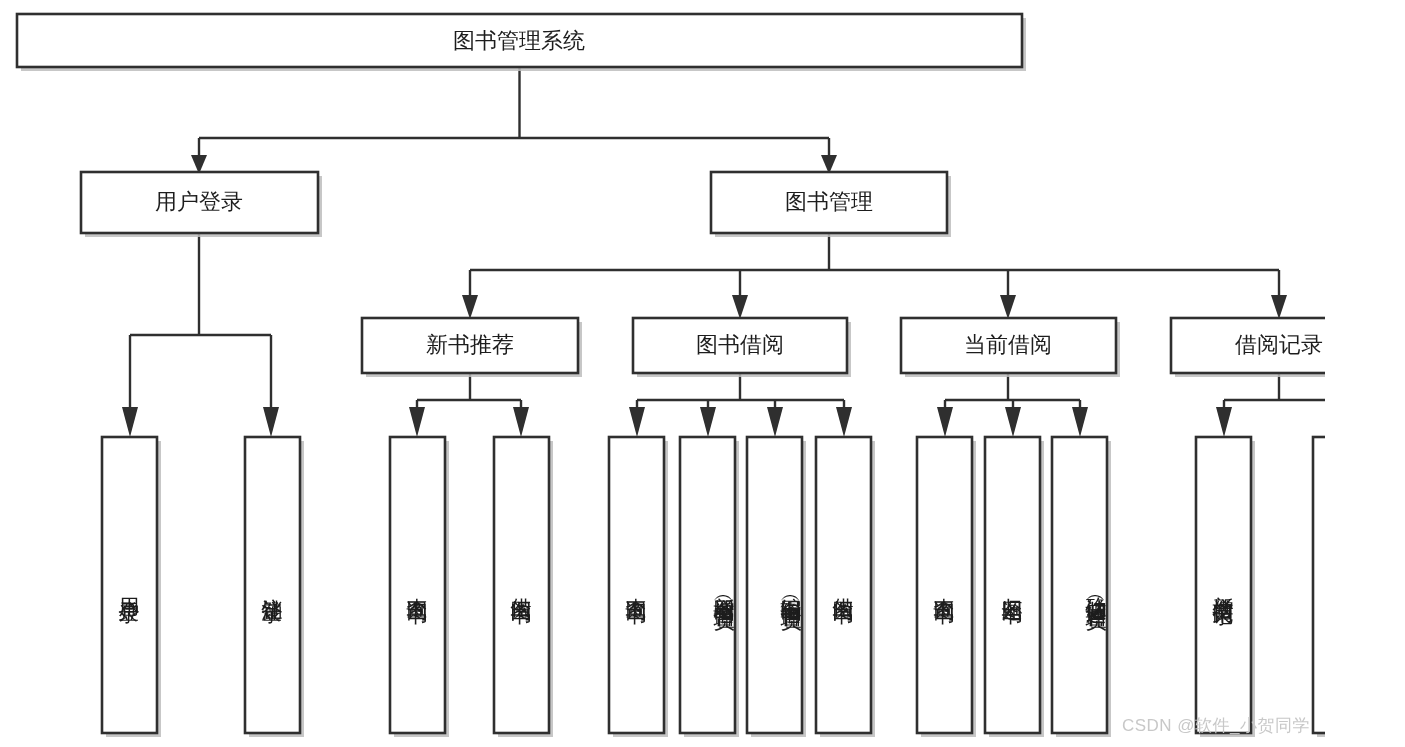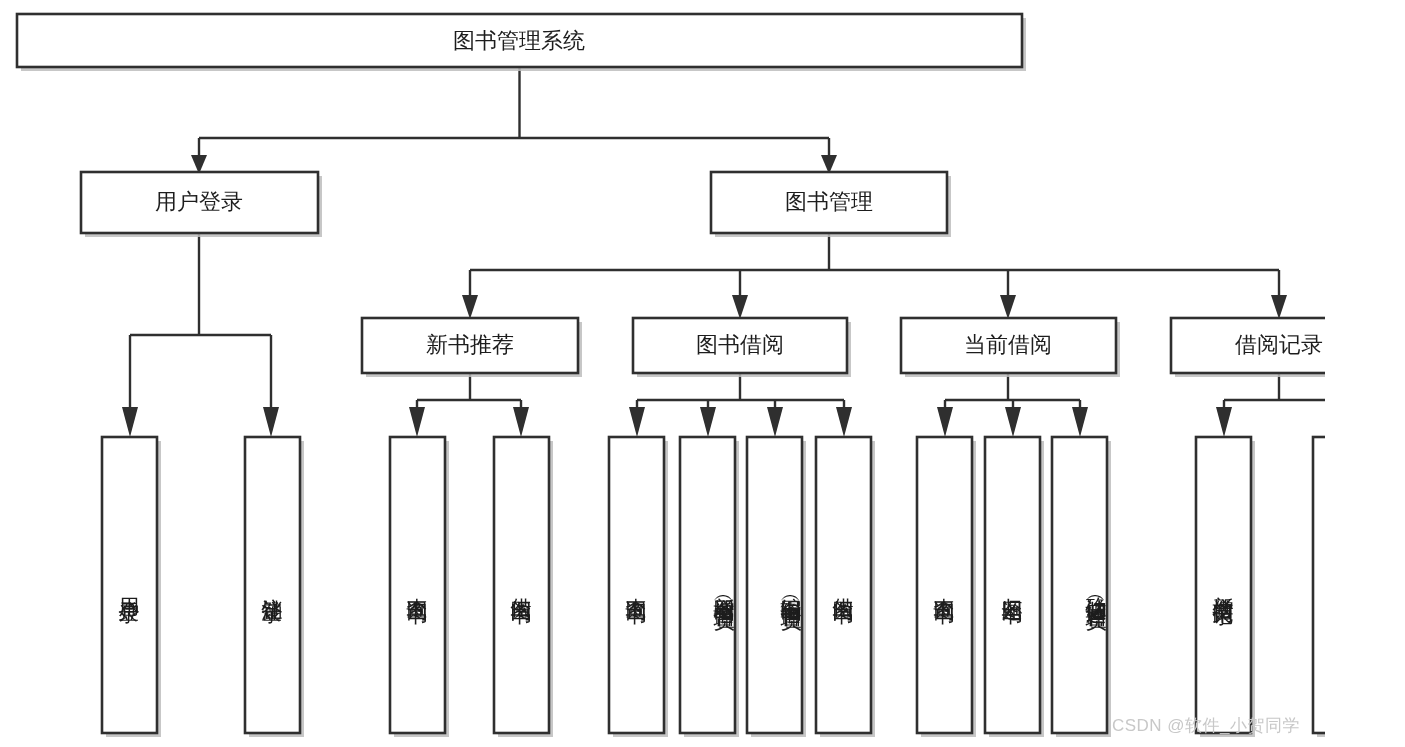--- a/index.html
+++ b/index.html
@@ -247,15 +247,15 @@
   <div class="node-label-v" style="left:609px; top:437px; width:55px; height:296px;">查询图书</div>
   <div class="node-label-v" style="left:680px; top:437px; width:55px; height:296px; align-items:flex-start; padding-top:8px; box-sizing:border-box;">新增图书（管理员）</div>
   <div class="node-label-v" style="left:747px; top:437px; width:55px; height:296px; align-items:flex-start; padding-top:8px; box-sizing:border-box;">编辑图书（管理员）</div>
   <div class="node-label-v" style="left:816px; top:437px; width:55px; height:296px;">借阅图书</div>
   <div class="node-label-v" style="left:917px; top:437px; width:55px; height:296px;">查询图书</div>
   <div class="node-label-v" style="left:985px; top:437px; width:55px; height:296px;">归还图书</div>
   <div class="node-label-v" style="left:1052px; top:437px; width:55px; height:296px; align-items:flex-start; padding-top:8px; box-sizing:border-box;">确认归还（管理员）</div>
   <div class="node-label-v" style="left:1196px; top:437px; width:55px; height:296px;">新增借阅记录</div>
   <div class="node-label-v" style="left:1313px; top:437px; width:55px; height:296px;">查询借阅记录</div>
 
-  <div class="watermark" style="right:25px; bottom:10px;">CSDN @软件_小贺同学</div>
+  <div class="watermark" style="right:15px; bottom:10px;">CSDN @软件_小贺同学</div>
 
 </div>
 
 </body></html>

